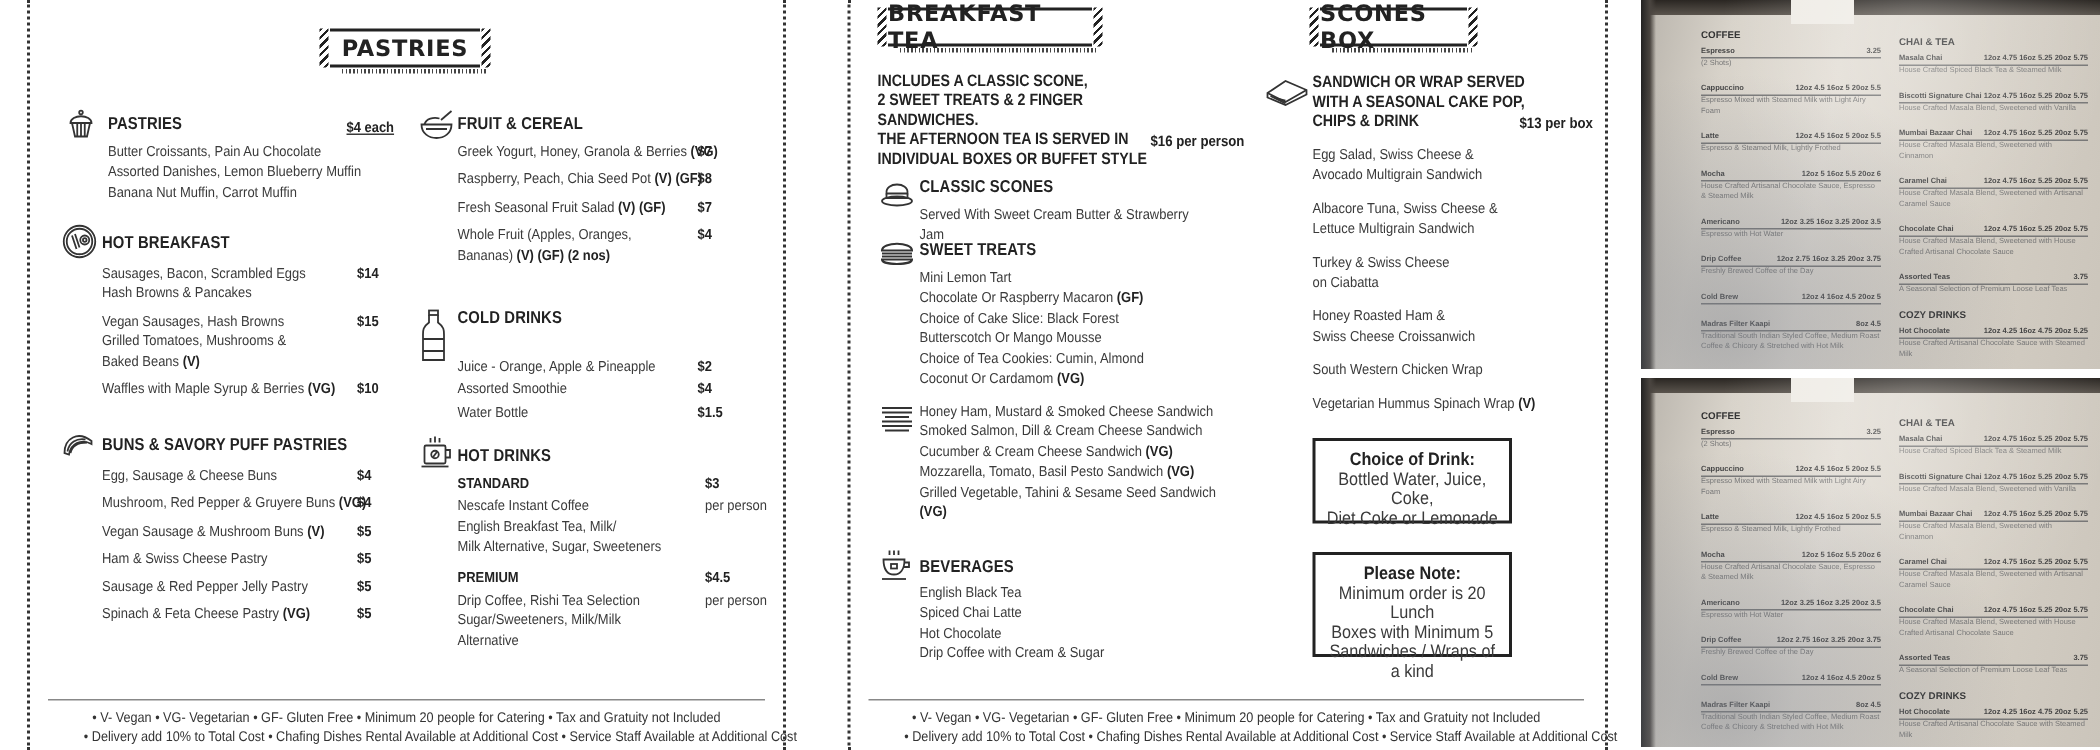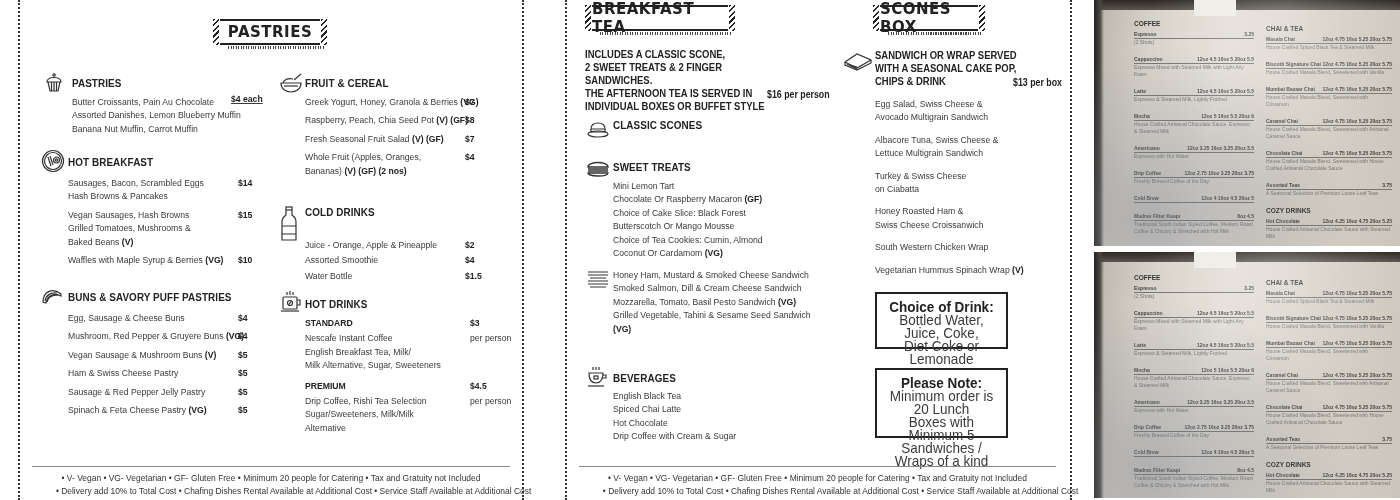--- a/index.html
+++ b/index.html
@@ -29,21 +29,21 @@
   .row .tag { font-weight: bold; color: #222; }
   .gap { margin-bottom: 5px; }
   .gap2 { margin-bottom: 7px; }
 
   .footer { position: absolute; border-top: 1px solid #888; text-align: center; font-size: 9.4px; line-height: 13px; color: #333; padding-top: 4px; }
   .footer div { transform: scaleX(0.9); white-space: nowrap; }
 
   .intro { position: absolute; font-size: 11px; font-weight: bold; line-height: 13px; color: #222; white-space: pre-line; transform: scaleX(0.86); transform-origin: left top; }
   .intro-price { position: absolute; font-size: 10px; font-weight: bold; color: #222; transform: scaleX(0.88); transform-origin: left top; white-space: nowrap; }
 
-  .boxnote { position: absolute; border: 2px solid #222; text-align: center; font-size: 15px; line-height: 13px; color: #3a3a3a; padding-top: 6px; }
+  .boxnote { position: absolute; border: 2px solid #222; text-align: center; font-size: 12px; line-height: 13px; color: #3a3a3a; padding-top: 6px; }
   .boxnote .h { font-weight: bold; color: #222; }
   .boxnote div { transform: scaleX(0.9); }
 
   
   .photo { position: absolute; left: 1094px; width: 306px; height: 246px; overflow: hidden;
     background: linear-gradient(100deg, #b8b3ab 0%, #d8d3ca 18%, #e3ded6 40%, #d6d0c6 65%, #cbc5bb 100%); }
   .photo .topbar { position: absolute; left: 0; top: 0; right: 0; height: 10px; background: linear-gradient(180deg,#2a2622,#5a544d); }
   .photo .edge { position: absolute; left: 0; top: 0; width: 10px; height: 100%; background: linear-gradient(90deg,#222 0,#4a4540 60%,transparent); }
   .photo .card { position: absolute; left: 100px; top: 0; width: 42px; height: 16px; background: #efece6; }
   .photo .shade { position: absolute; inset: 0; background: radial-gradient(ellipse at 20% 90%, rgba(120,125,135,0.45), transparent 55%), radial-gradient(ellipse at 60% 10%, rgba(255,255,255,0.25), transparent 50%); }
@@ -75,21 +75,21 @@
   <div class="sec" style="left:72px; top:73px; width:200px;">
     <div class="sec-head">
         <span class="sec-title">PASTRIES</span>
       </div>
     <div class="row" style="margin-top:2px">
       <span class="name">Butter Croissants, Pain Au Chocolate
 Assorted Danishes, Lemon Blueberry Muffin
 Banana Nut Muffin, Carrot Muffin</span>
     </div>
   </div>
-  <div class="row" style="position:absolute; left:231px; top:92px;text-decoration:underline;">
+  <div class="row" style="position:absolute; left:231px; top:79px;text-decoration:underline;">
       <span class="price">$4 each</span>
     </div>
 
   <svg class="icon" style="left:41px; top:149px" viewBox="0 0 24 24" fill="none" stroke="#333" stroke-width="1.2">
     <circle cx="12" cy="12" r="10.5"></circle>
       <circle cx="12" cy="12" r="8.5"></circle>
       <path d="M7 8 L10 17 M9 7 L12 16"></path>
       <circle cx="15.5" cy="11" r="3"></circle>
       <circle cx="15.5" cy="11" r="1.2"></circle>
   </svg>
@@ -261,20 +261,23 @@
 
   <svg class="icon" style="left:586px; top:116px" viewBox="0 0 24 24" fill="none" stroke="#333" stroke-width="1.2">
     <path d="M5 13 C4 5 20 5 19 13 Z"></path>
       <path d="M5 13 V16 H19 V13"></path>
       <ellipse cx="12" cy="18" rx="10" ry="3"></ellipse>
   </svg>
   <div class="sec" style="left:613px; top:115px; width:220px;">
     <div class="sec-head">
         <span class="sec-title">CLASSIC SCONES</span>
       </div>
+    <div class="row" style="margin-top:2px">
+        <span class="name">Served With Sweet Cream Butter &amp; Strawberry Jam</span>
+      </div>
   </div>
 
   <svg class="icon" style="left:586px; top:157px" viewBox="0 0 24 24" fill="none" stroke="#333" stroke-width="1.4">
     <path d="M2 10 C2 4 22 4 22 10 Z"></path>
       <path d="M2 12 H22 M2 14 H22"></path>
       <path d="M2 16 H22 C22 20 2 20 2 16 Z"></path>
   </svg>
   <div class="sec" style="left:613px; top:157px; width:220px;">
     <div class="sec-head">
         <span class="sec-title">SWEET TREATS</span>
@@ -300,20 +303,23 @@
   <svg class="icon" style="left:586px; top:267px" viewBox="0 0 24 24" fill="none" stroke="#333" stroke-width="1.2">
     <path d="M2 5 H22 M2 8 H22 M4 11 H20 M2 14 H22 M2 17 H22 M4 20 H20"></path>
   </svg>
   <div class="sec" style="left:613px; top:267px; width:240px;">
     <div style="margin-top:1px">
       <div class="row">
           <span class="name">Honey Ham, Mustard &amp; Smoked Cheese Sandwich</span>
         </div>
       <div class="row">
           <span class="name">Smoked Salmon, Dill &amp; Cream Cheese Sandwich</span>
+        </div>
+      <div class="row">
+          <span class="name"><span>Cucumber &amp; Cream Cheese Sandwich</span> <span class="tag">(VG)</span></span>
         </div>
       <div class="row">
           <span class="name"><span>Mozzarella, Tomato, Basil Pesto Sandwich</span> <span class="tag">(VG)</span></span>
         </div>
       <div class="row">
           <span class="name"><span>Grilled Vegetable, Tahini &amp; Sesame Seed Sandwich</span> <span class="tag">(VG)</span></span>
         </div>
     </div>
   </div>
 

